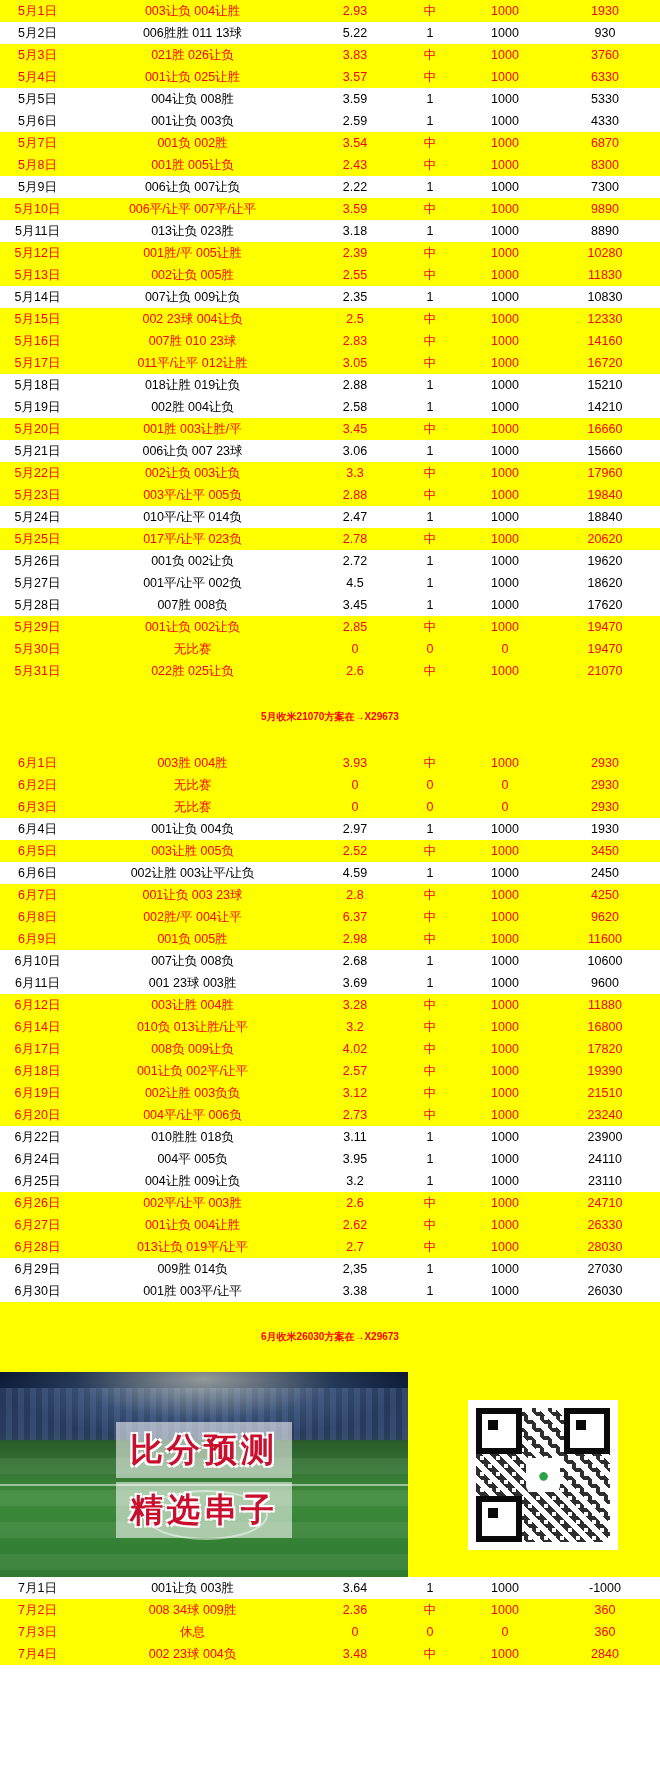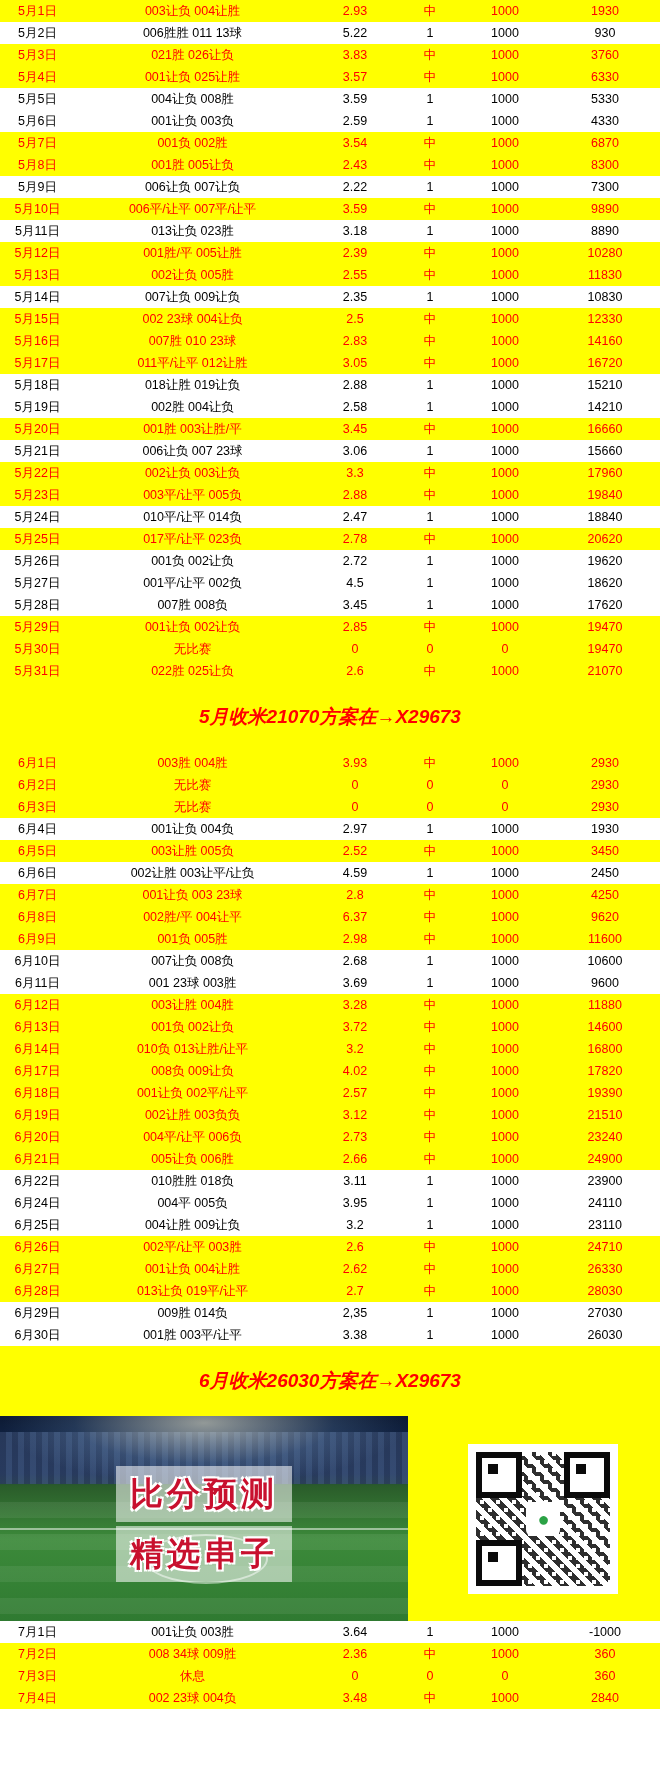--- a/index.html
+++ b/index.html
@@ -10,21 +10,21 @@
   .yellow{background:#ffff00;}
   .white{background:#ffffff;}
   .red{color:#ff0000;}
   .black{color:#000000;}
   .c-date{width:75px;}
   .c-match{width:235px;}
   .c-odds{width:90px;}
   .c-res{width:60px;}
   .c-stake{width:90px;}
   .c-profit{width:110px;}
-  .summary td{height:46px;line-height:46px;font-size:19px;font-weight:bold;font-style:italic;}
+  .summary td{height:46px;line-height:46px;font-size:10px;font-weight:bold;}
   .gap td{height:12px;line-height:12px;}
   .banner{width:660px;height:205px;display:flex;background:#ffff00;gap:19px;}
   .banner-img{width:420px;height:205px;position:relative;overflow:hidden;
      background:linear-gradient(#0d1a33 0%,#16305c 28%,#2a5c2a 34%,#3c8a3a 60%,#2f7a31 100%);}
   .stadium-glow{position:absolute;top:0;left:0;right:0;height:70px;
      background:radial-gradient(ellipse at 50% 10%, rgba(255,255,230,.55) 0%, rgba(120,160,200,.2) 45%, rgba(0,0,0,0) 70%);}
   .stands{position:absolute;top:16px;left:0;right:0;height:52px;
      background:repeating-linear-gradient(90deg,#2b3c5e 0 6px,#3a4f75 6px 12px);opacity:.85;}
   .pitch-lines{position:absolute;left:0;right:0;bottom:0;height:135px;
      background:repeating-linear-gradient(180deg, rgba(255,255,255,0) 0 16px, rgba(255,255,255,.07) 16px 32px);}
@@ -413,28 +413,20 @@
         </tr>
         <tr>
           <td class="yellow red c-date">6月12日</td>
           <td class="yellow red c-match">003让胜  004胜</td>
           <td class="yellow red c-odds">3.28</td>
           <td class="yellow red c-res">中</td>
           <td class="yellow red c-stake">1000</td>
           <td class="yellow red c-profit">11880</td>
         </tr>
         <tr>
-          <td class="yellow red c-date">6月13日</td>
-          <td class="yellow red c-match">001负  002让负</td>
-          <td class="yellow red c-odds">3.72</td>
-          <td class="yellow red c-res">中</td>
-          <td class="yellow red c-stake">1000</td>
-          <td class="yellow red c-profit">14600</td>
-        </tr>
-        <tr>
           <td class="yellow red c-date">6月14日</td>
           <td class="yellow red c-match">010负  013让胜/让平</td>
           <td class="yellow red c-odds">3.2</td>
           <td class="yellow red c-res">中</td>
           <td class="yellow red c-stake">1000</td>
           <td class="yellow red c-profit">16800</td>
         </tr>
         <tr>
           <td class="yellow red c-date">6月17日</td>
           <td class="yellow red c-match">008负  009让负</td>
@@ -459,28 +451,20 @@
           <td class="yellow red c-stake">1000</td>
           <td class="yellow red c-profit">21510</td>
         </tr>
         <tr>
           <td class="yellow red c-date">6月20日</td>
           <td class="yellow red c-match">004平/让平  006负</td>
           <td class="yellow red c-odds">2.73</td>
           <td class="yellow red c-res">中</td>
           <td class="yellow red c-stake">1000</td>
           <td class="yellow red c-profit">23240</td>
-        </tr>
-        <tr>
-          <td class="yellow red c-date">6月21日</td>
-          <td class="yellow red c-match">005让负  006胜</td>
-          <td class="yellow red c-odds">2.66</td>
-          <td class="yellow red c-res">中</td>
-          <td class="yellow red c-stake">1000</td>
-          <td class="yellow red c-profit">24900</td>
         </tr>
         <tr>
           <td class="white black c-date">6月22日</td>
           <td class="white black c-match">010胜胜  018负</td>
           <td class="white black c-odds">3.11</td>
           <td class="white black c-res">1</td>
           <td class="white black c-stake">1000</td>
           <td class="white black c-profit">23900</td>
         </tr>
         <tr>

